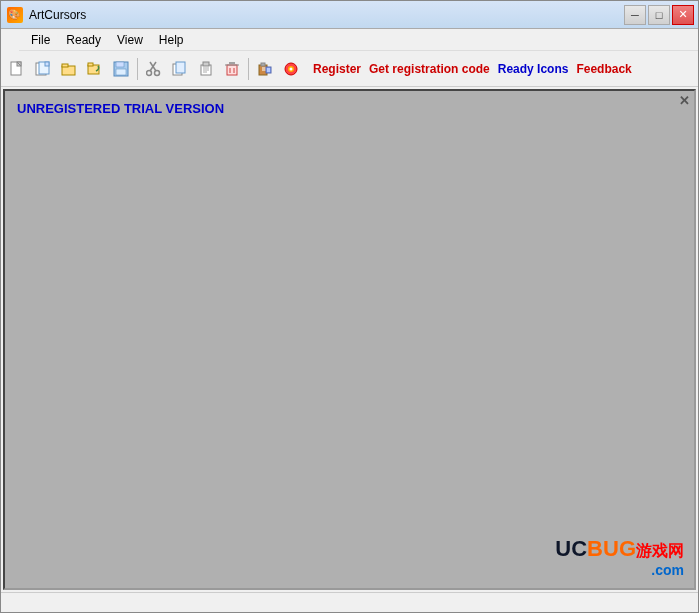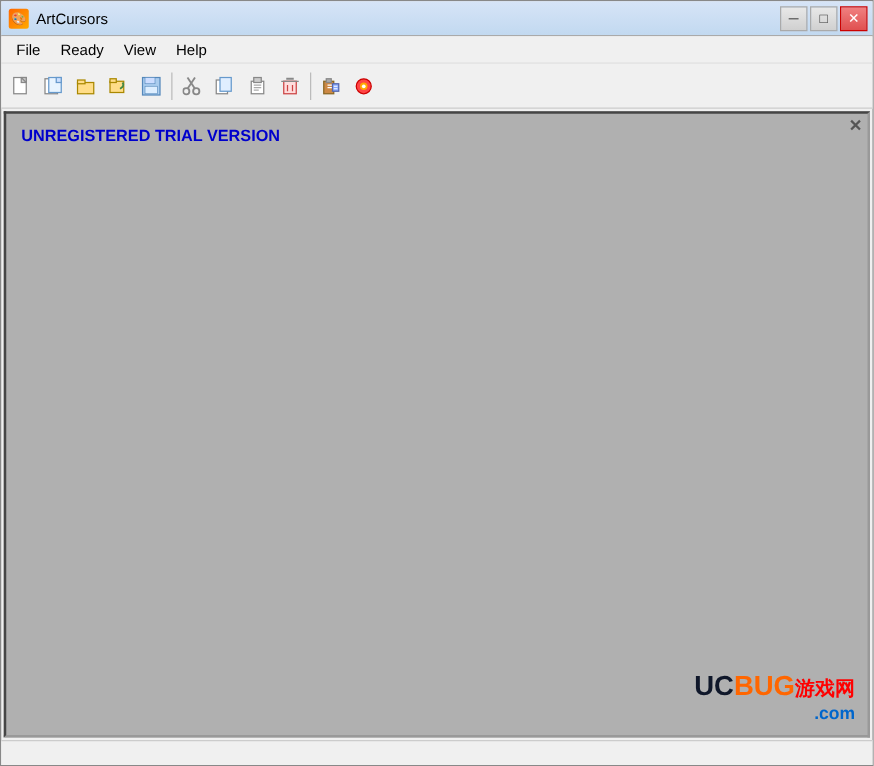--- a/index.html
+++ b/index.html
@@ -71,20 +71,21 @@
       color: white;
       border-color: #c00;
     }
     .menu-bar {
       height: 22px;
       background: #f0f0f0;
       display: flex;
       align-items: center;
       padding: 0 4px;
       border-bottom: 1px solid #ddd;
+      margin-left: 18px;
     }
     .menu-item {
       padding: 2px 8px;
       font-size: 12px;
       color: #000;
       cursor: pointer;
       border-radius: 2px;
     }
     .toolbar {
       height: 36px;
@@ -332,20 +333,26 @@
     <button class="toolbar-icon-btn" title="Tool2">
       <div class="icon-box">
         <svg width="16" height="16" viewBox="0 0 16 16">
           <circle cx="8" cy="8" r="6" fill="#ff4444" stroke="#cc0000" stroke-width="1"></circle>
           <circle cx="8" cy="8" r="3" fill="#ffaa00"></circle>
           <circle cx="8" cy="8" r="1.5" fill="white"></circle>
         </svg>
       </div>
     </button>
 
+    <div class="toolbar-links">
+      <a class="toolbar-link">Register</a>
+      <a class="toolbar-link">Get registration code</a>
+      <a class="toolbar-link blue">Ready Icons</a>
+      <a class="toolbar-link">Feedback</a>
+    </div>
   </div>
 
   <div class="content-area">
     <span class="close-x">✕</span>
     <div class="trial-notice">
       <div class="trial-line1">UNREGISTERED TRIAL VERSION</div>
     </div>
 
     <div class="watermark">
       <span class="watermark-uc">UC</span><span class="watermark-bug">BUG</span><span class="watermark-game">游戏网</span><br>

